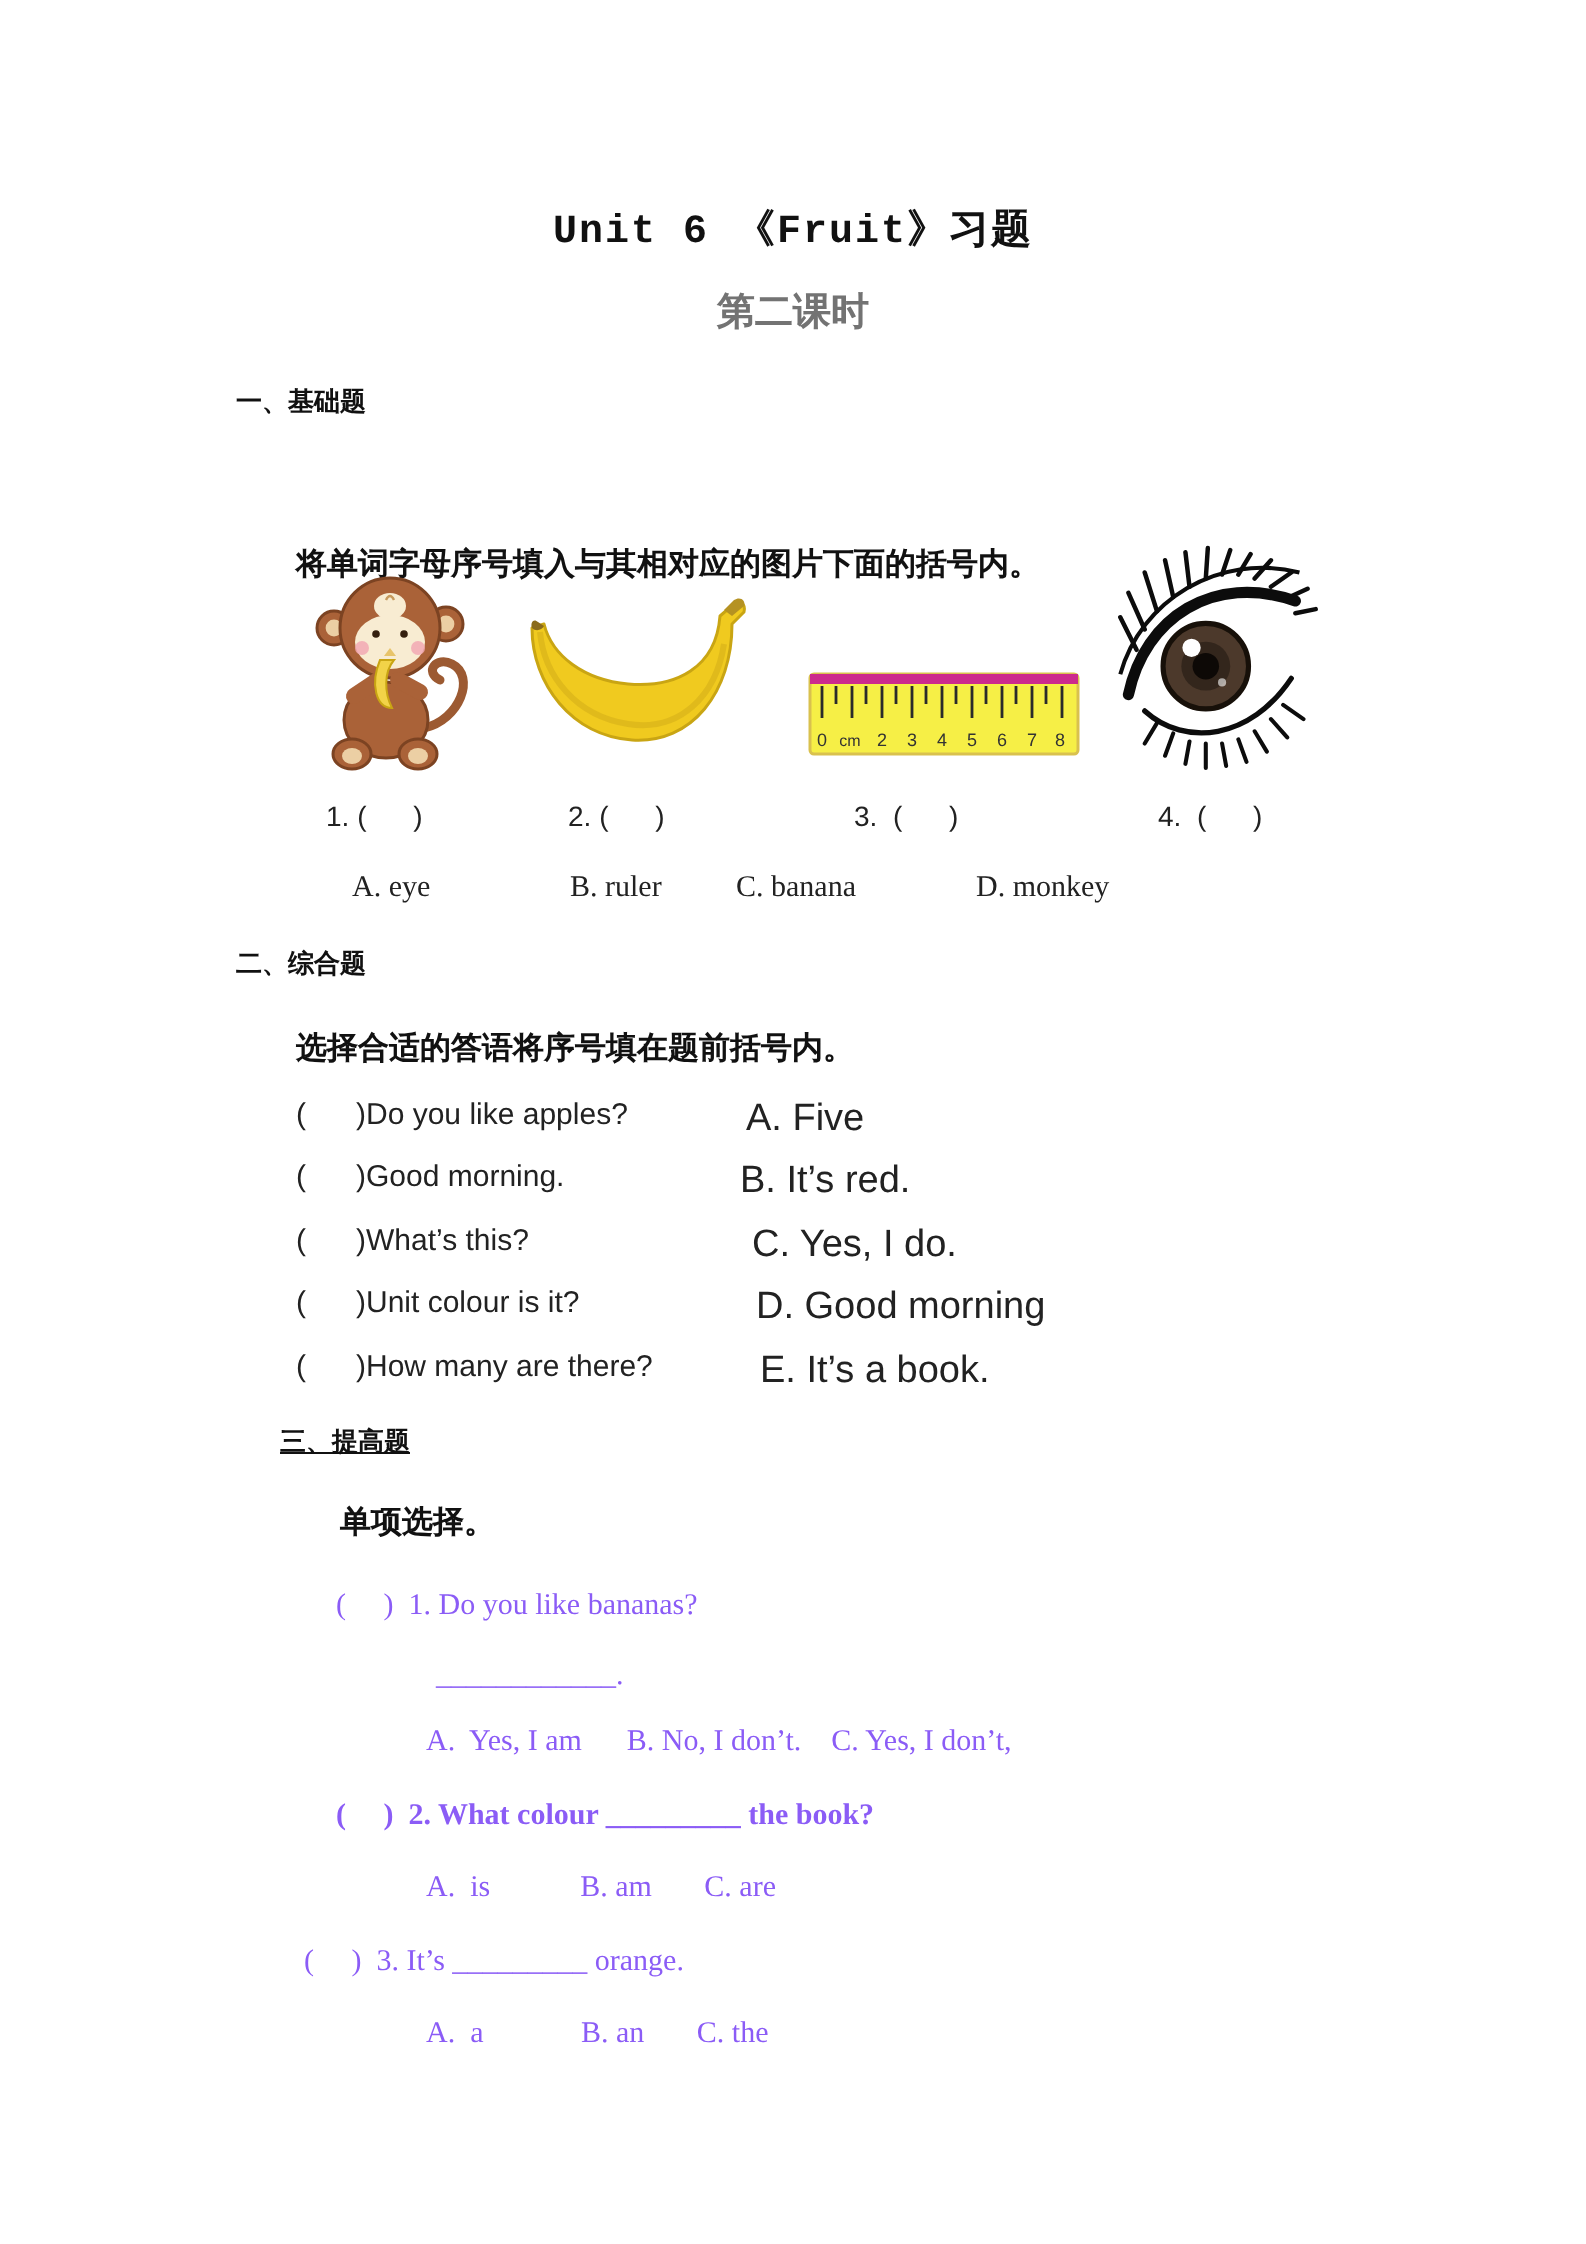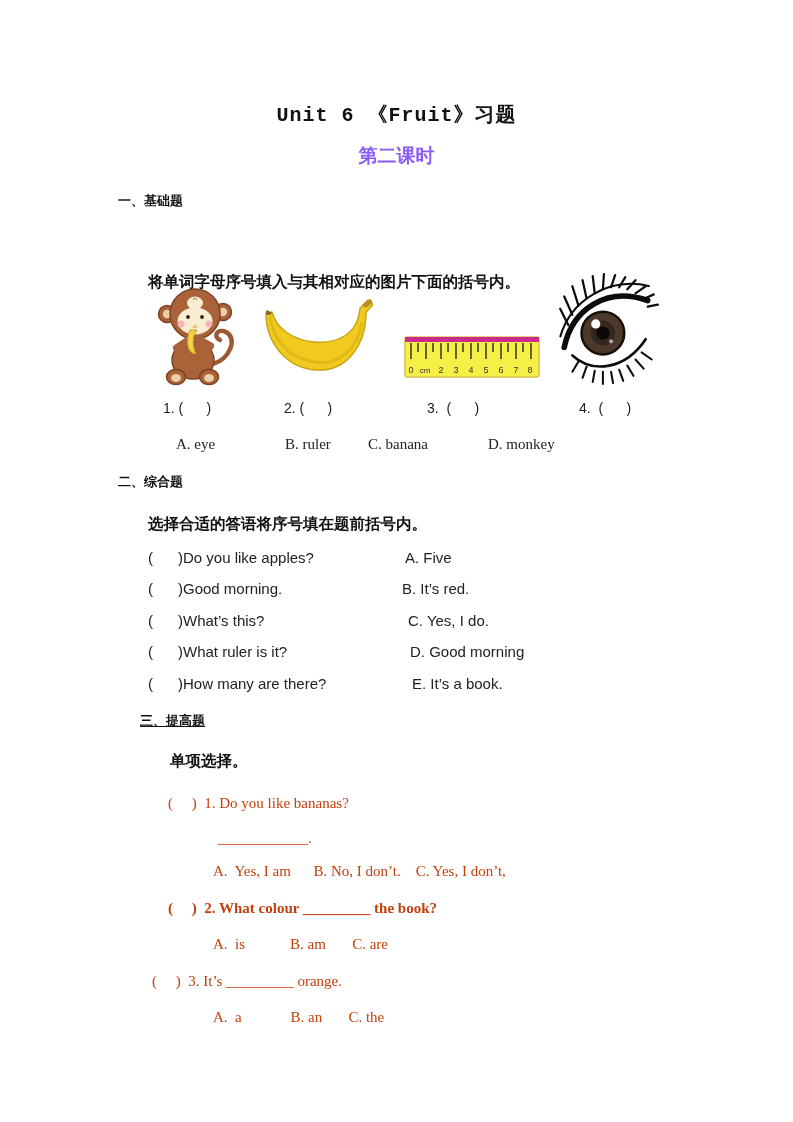--- a/index.html
+++ b/index.html
@@ -13,29 +13,29 @@
   }
   .abs{position:absolute;}
   .pre{white-space:pre;}
   .title{
     top:101px;left:0;width:793px;text-align:center;
     font-family:"Liberation Mono","DejaVu Sans Mono",monospace;
     font-size:20px;font-weight:bold;letter-spacing:1px;color:#111;
   }
   .subtitle{
     top:143px;left:0;width:793px;text-align:center;
-    font-size:19px;font-weight:bold;color:#8b5cf6;
+    font-size:19px;font-weight:bold;color:#737373;
   }
   .sec-heading{font-size:13px;font-weight:bold;color:#111;}
   .instruction{font-size:15.5px;font-weight:bold;color:#111;}
   .blank-label{font-size:14px;color:#222;}
   .word-option{font-family:"Liberation Serif","DejaVu Serif",serif;font-size:15px;color:#222;}
   .match-q{font-size:15px;color:#222;}
-  .match-a{font-size:15px;color:#222;margin-left:32px;}
-  .mcq{font-family:"Liberation Serif","DejaVu Serif",serif;font-size:15px;color:#c2410c;}
+  .match-a{font-size:19px;color:#222;}
+  .mcq{font-family:"Liberation Serif","DejaVu Serif",serif;font-size:15px;color:#8b5cf6;}
   svg{display:block;}
 </style>
 </head>
 <body>
 
 <div class="page">
 
   <div class="abs title">Unit 6 《Fruit》习题</div>
   <div class="abs subtitle">第二课时</div>
 
@@ -124,21 +124,21 @@
 
   <div class="abs match-q pre" style="left:148px;top:549px;">(      )Do you like apples?</div>
   <div class="abs match-a" style="left:373px;top:549px;">A. Five</div>
 
   <div class="abs match-q pre" style="left:148px;top:580px;">(      )Good morning.</div>
   <div class="abs match-a" style="left:370px;top:580px;">B. It’s red.</div>
 
   <div class="abs match-q pre" style="left:148px;top:612px;">(      )What’s this?</div>
   <div class="abs match-a" style="left:376px;top:612px;">C. Yes, I do.</div>
 
-  <div class="abs match-q pre" style="left:148px;top:643px;">(      )What ruler is it?</div>
+  <div class="abs match-q pre" style="left:148px;top:643px;">(      )Unit colour is it?</div>
   <div class="abs match-a" style="left:378px;top:643px;">D. Good morning</div>
 
   <div class="abs match-q pre" style="left:148px;top:675px;">(      )How many are there?</div>
   <div class="abs match-a" style="left:380px;top:675px;">E. It’s a book.</div>
 
   <div class="abs sec-heading" style="left:140px;top:712px;text-decoration:underline;">三、提高题</div>
   <div class="abs instruction" style="left:170px;top:751px;">单项选择。</div>
 
   <div class="abs mcq pre" style="left:168px;top:795px;">(     )  1. Do you like bananas?</div>
   <div class="abs mcq pre" style="left:218px;top:830px;">____________.</div>

